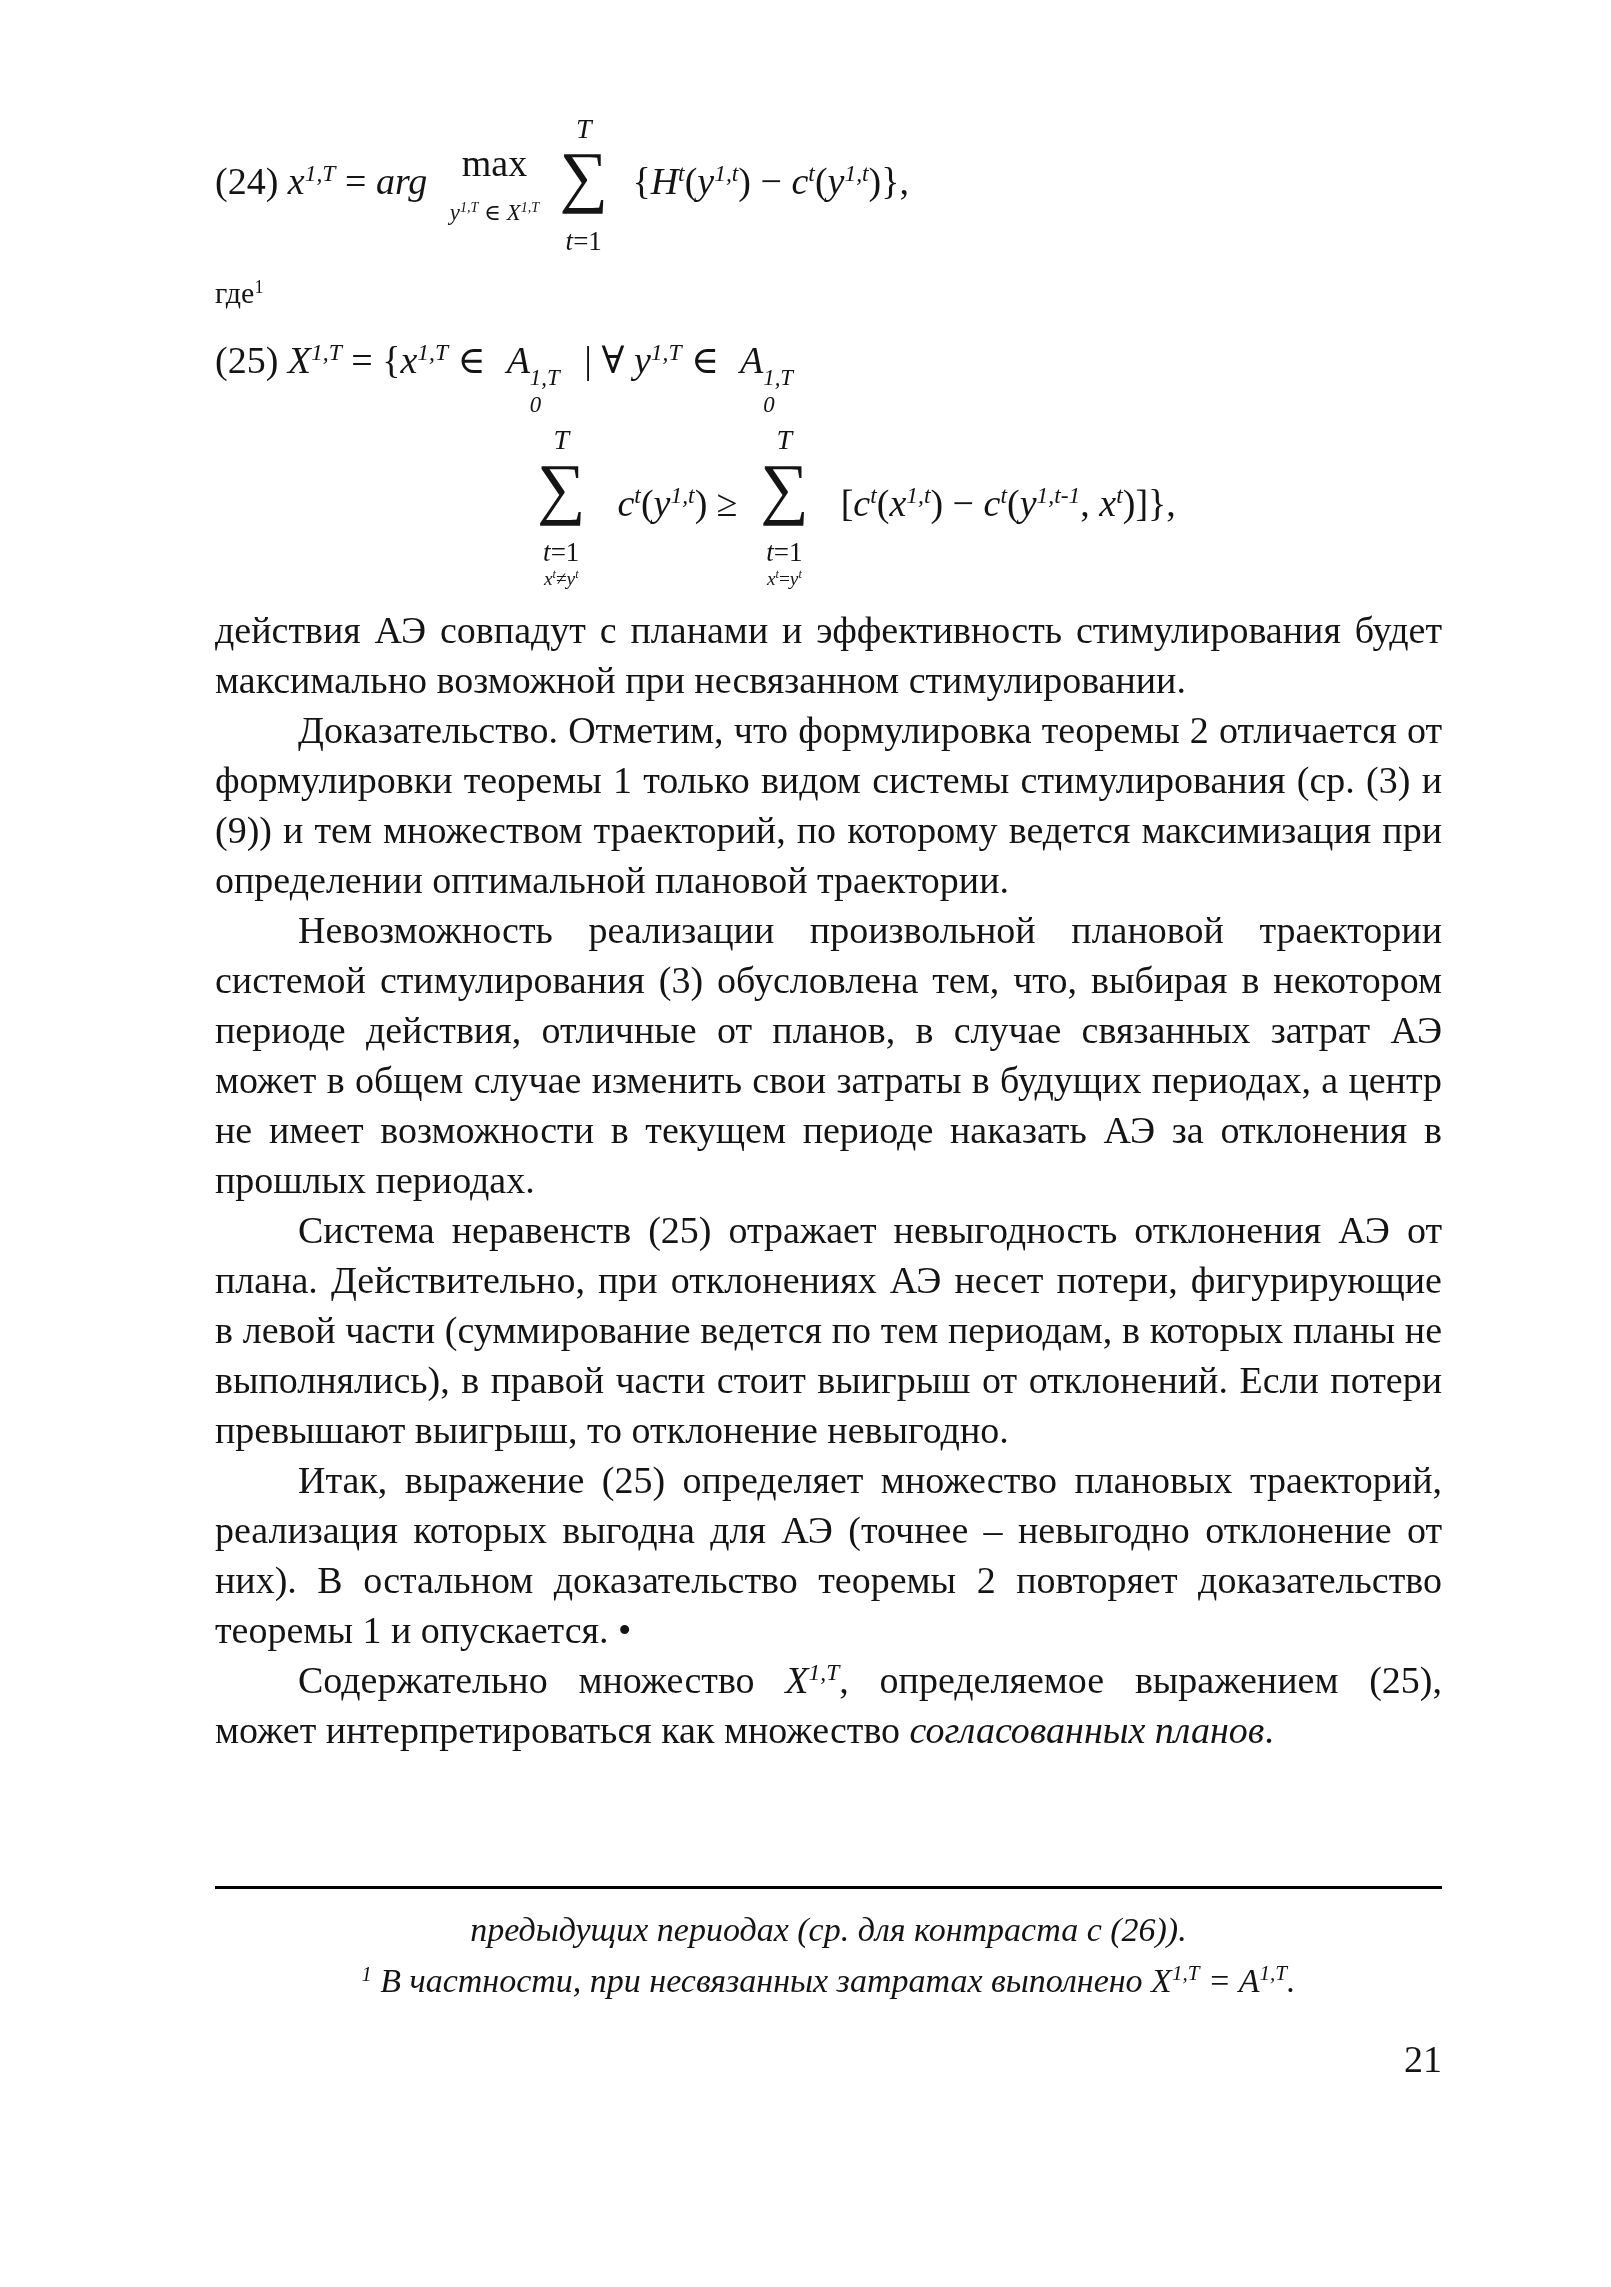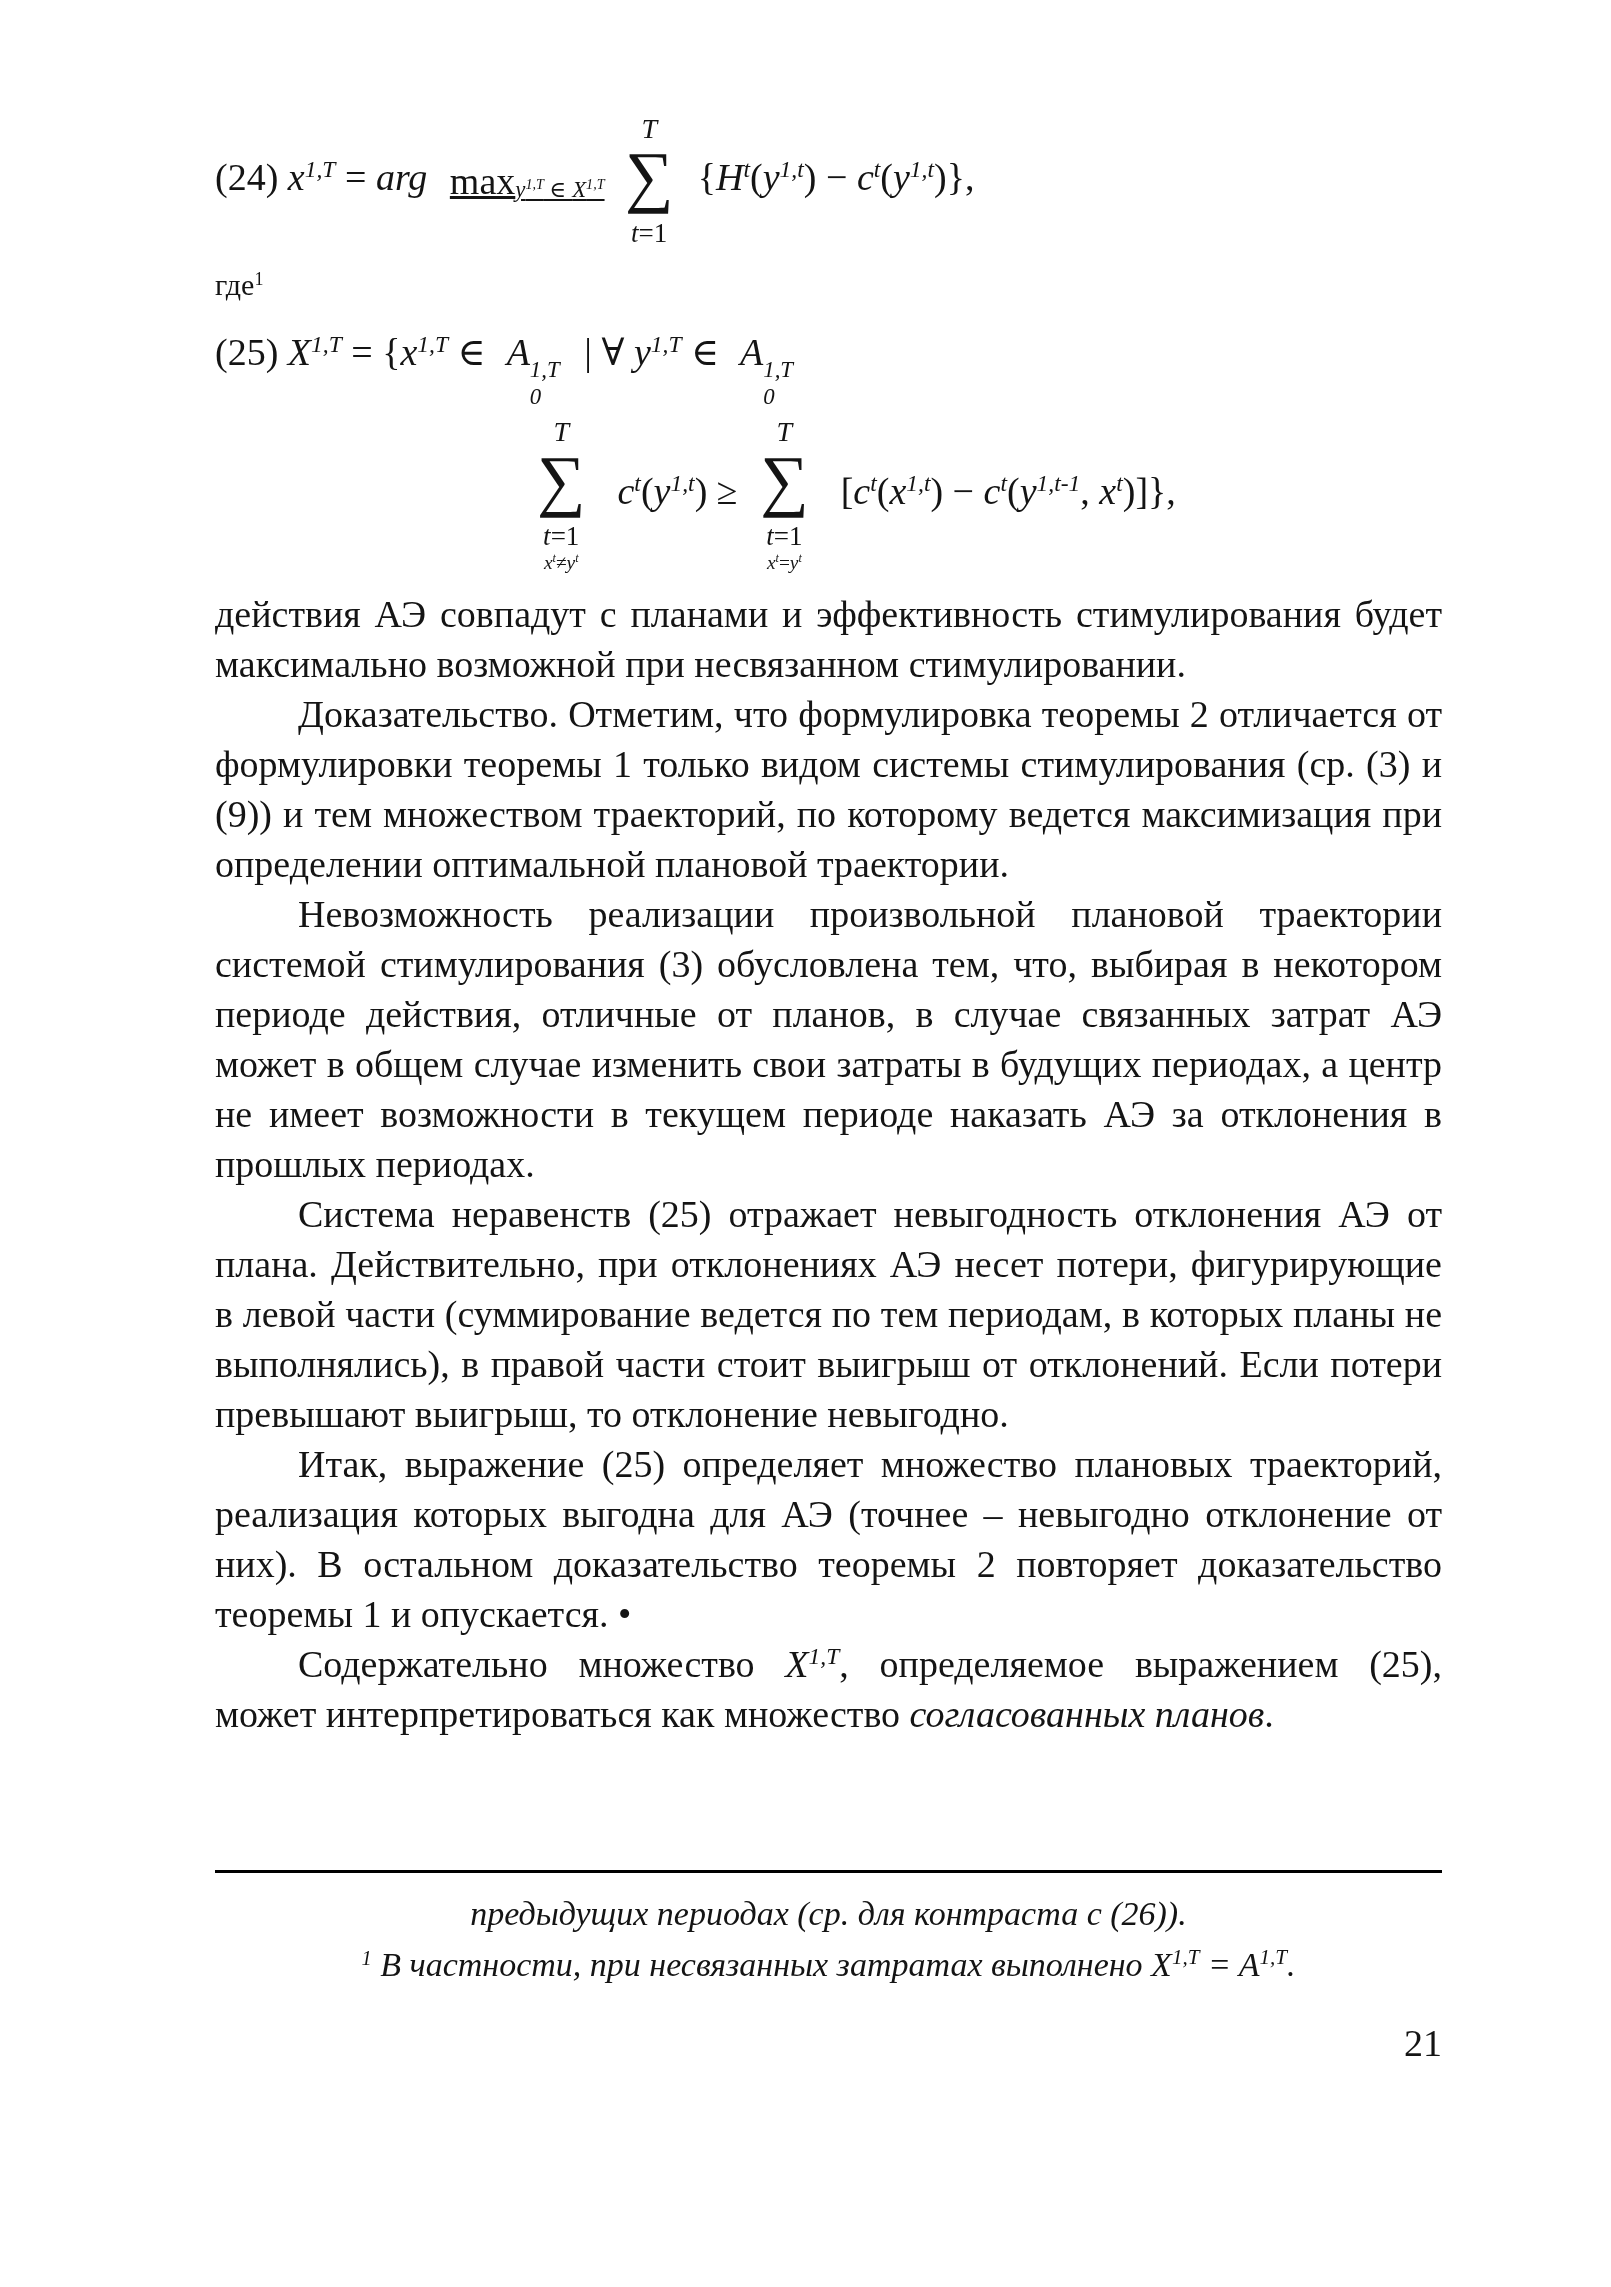--- a/index.html
+++ b/index.html
@@ -60,30 +60,29 @@
     display:inline-flex;
     flex-direction:column;
     align-items:center;
     vertical-align:middle;
     line-height:1;
     margin:0 13px;
     text-align:center;
   }
   .msum-top { font-size:28px; font-style:italic; margin-bottom:1.8px; }
   .msum-sig { font-size:68px; line-height:0.95; }
-  .msum-bot { font-size:27px; margin-top:11px; }
+  .msum-bot { font-size:27px; margin-top:19px; }
   .msum-bot.tiny { font-size:19.4px; margin-top:2.8px; }
   .munder {
     display:inline-flex;
-    flex-direction:row;
+    flex-direction:column;
     align-items:center;
     vertical-align:middle;
     line-height:1;
     margin:0 7.4px;
-    text-decoration:underline;
   }
   .munder-main { font-size:1em; }
   .munder-under { font-size:0.6em; margin-top:20px;text-align:center; }
   
   .footnote { margin-top:131px; }
   .footnote-rule {
     border-top:3.7px solid #000;
     width:100%;
     margin-bottom:14.8px;
   }

